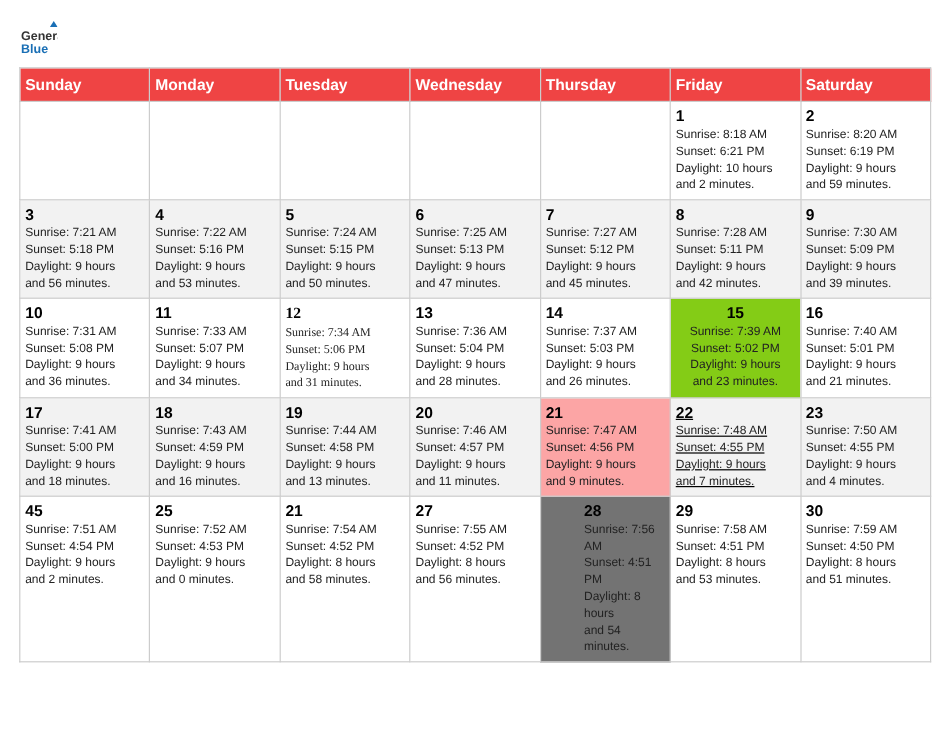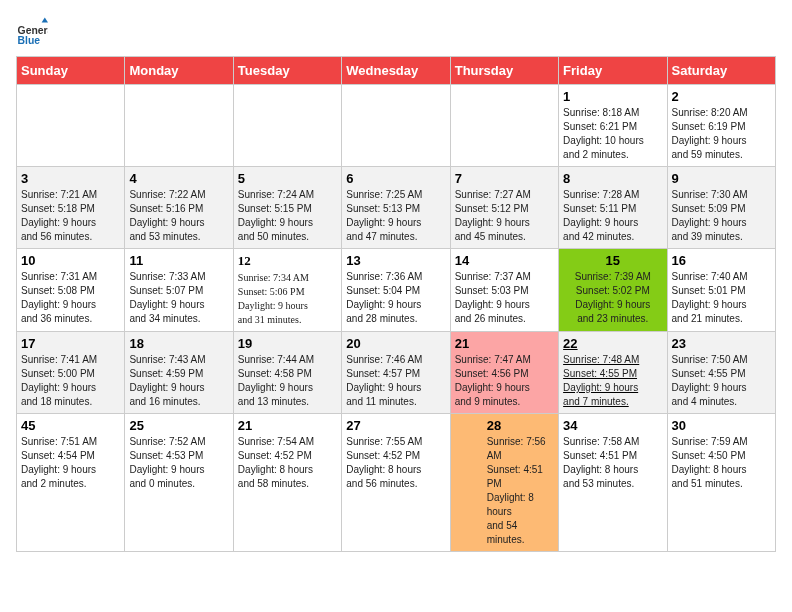--- a/index.html
+++ b/index.html
@@ -238,26 +238,26 @@
           <div class="day-info">Sunrise: 7:52 AM<br>Sunset: 4:53 PM<br>Daylight: 9 hours<br>and 0 minutes.</div>
         </td>
         <td style="background: rgb(255, 255, 255);">
           <div class="day-number">21</div>
           <div class="day-info">Sunrise: 7:54 AM<br>Sunset: 4:52 PM<br>Daylight: 8 hours<br>and 58 minutes.</div>
         </td>
         <td style="background: rgb(255, 255, 255);">
           <div class="day-number">27</div>
           <div class="day-info">Sunrise: 7:55 AM<br>Sunset: 4:52 PM<br>Daylight: 8 hours<br>and 56 minutes.</div>
         </td>
-        <td style="background: #fdba74; padding-left: 36px;">
+        <td style="background: #737373; padding-left: 36px;">
           <div class="day-number">28</div>
           <div class="day-info">Sunrise: 7:56 AM<br>Sunset: 4:51 PM<br>Daylight: 8 hours<br>and 54 minutes.</div>
         </td>
         <td style="background: rgb(255, 255, 255);">
-          <div class="day-number">34</div>
+          <div class="day-number">29</div>
           <div class="day-info">Sunrise: 7:58 AM<br>Sunset: 4:51 PM<br>Daylight: 8 hours<br>and 53 minutes.</div>
         </td>
         <td style="background: rgb(255, 255, 255);">
           <div class="day-number">30</div>
           <div class="day-info">Sunrise: 7:59 AM<br>Sunset: 4:50 PM<br>Daylight: 8 hours<br>and 51 minutes.</div>
         </td>
       </tr>
     </tbody>
 </table>
 

